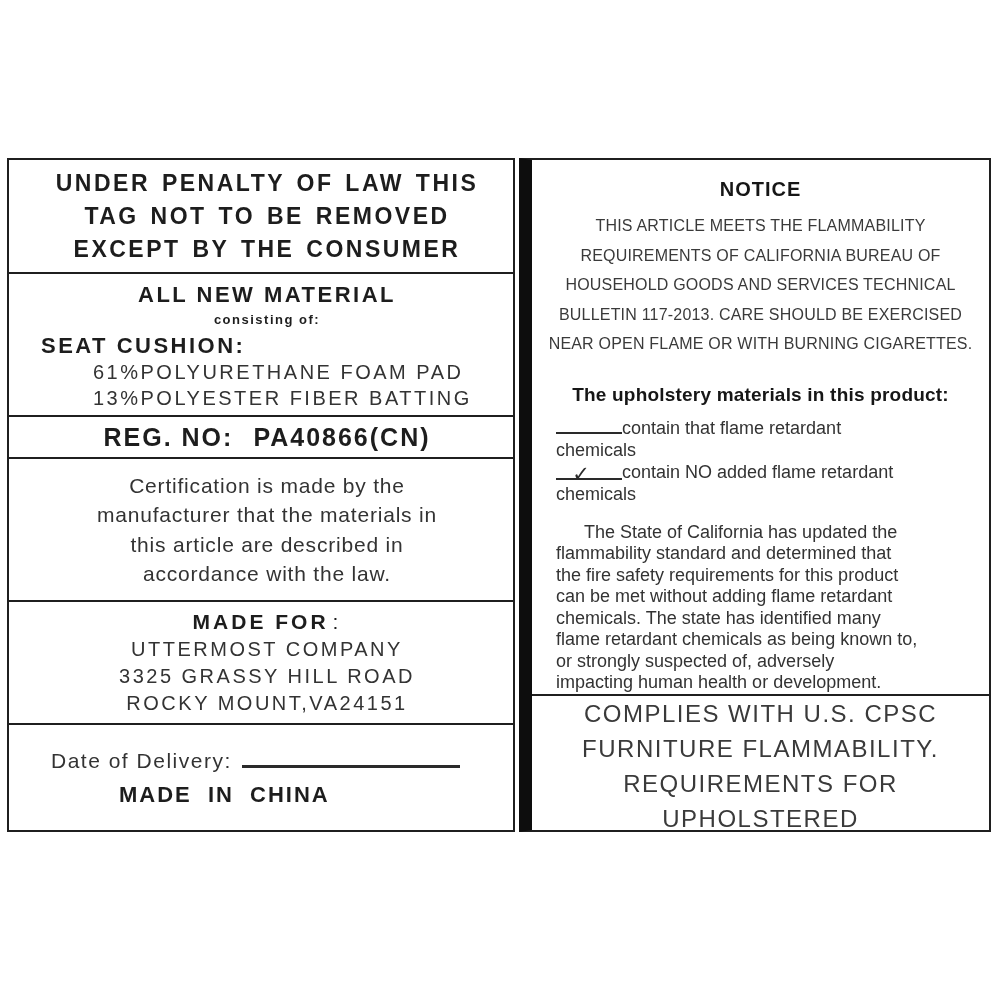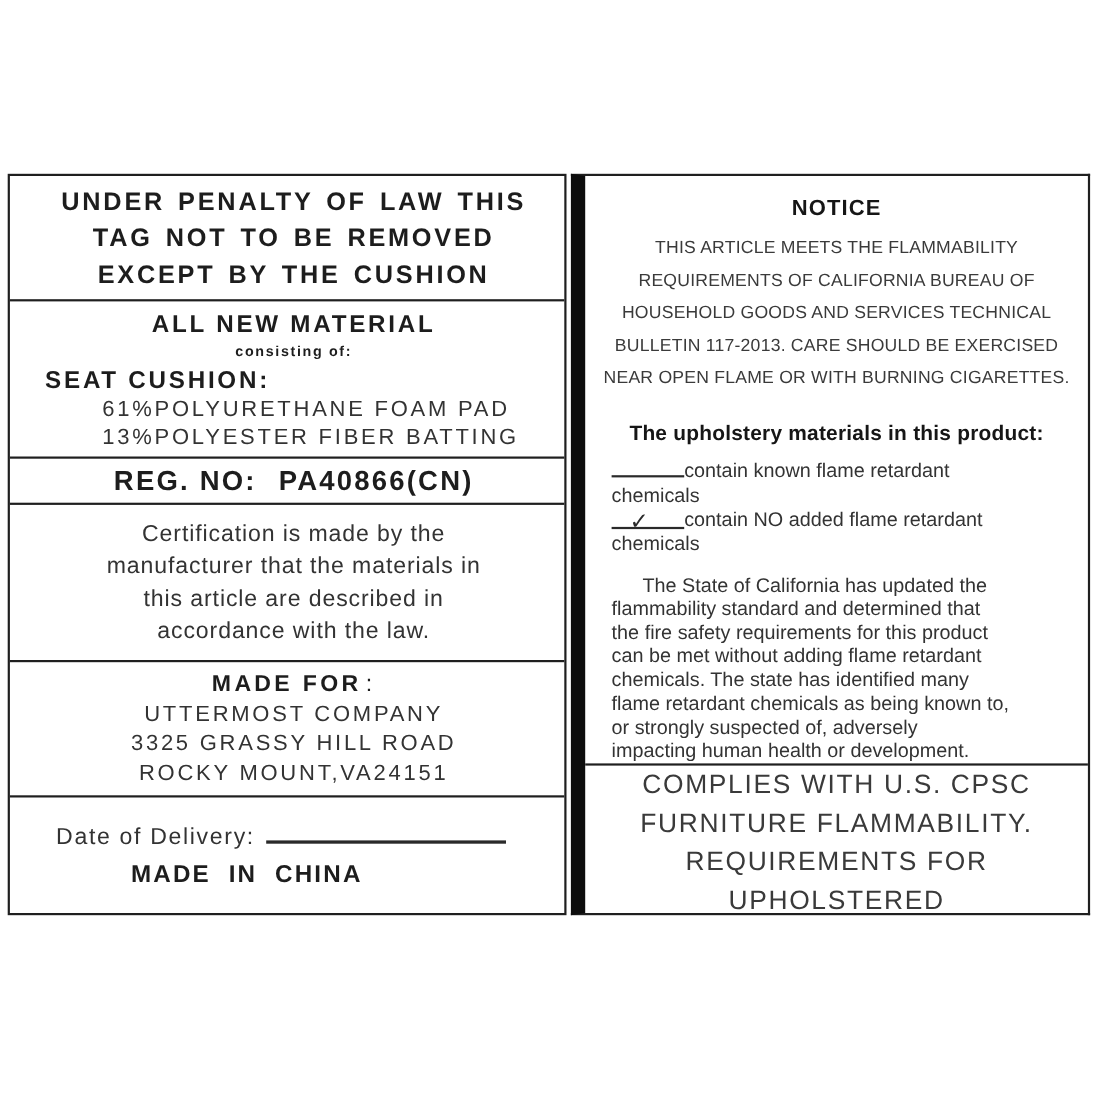--- a/index.html
+++ b/index.html
@@ -103,21 +103,21 @@
 </head>
 <body>
 
 <div class="canvas">
 
   <div class="left-label">
 
     <section class="sec sec-penalty">
       <div class="penalty-line" data-bind="left_label.penalty_lines.0">UNDER PENALTY OF LAW THIS</div>
       <div class="penalty-line" data-bind="left_label.penalty_lines.1">TAG NOT TO BE REMOVED</div>
-      <div class="penalty-line" data-bind="left_label.penalty_lines.2">EXCEPT BY THE CUSHION</div>
+      <div class="penalty-line" data-bind="left_label.penalty_lines.2">EXCEPT BY THE CONSUMER</div>
     </section>
 
     <section class="sec sec-material">
       <div class="mat-title" data-bind="left_label.material_title">ALL NEW MATERIAL</div>
       <div class="mat-sub" data-bind="left_label.material_subtitle">consisting of:</div>
       <div class="mat-comp" data-bind="left_label.component_label">SEAT CUSHION:</div>
       <div class="mat-items">
         <div data-bind="left_label.contents.0">61%POLYURETHANE FOAM PAD</div>
         <div data-bind="left_label.contents.1">13%POLYESTER FIBER BATTING</div>
       </div>
@@ -159,21 +159,21 @@
       <div class="notice-title" data-bind="right_label.notice_title">NOTICE</div>
       <div class="notice-para" data-bind-lines="right_label.notice_lines">THIS ARTICLE MEETS THE FLAMMABILITY
 REQUIREMENTS OF CALIFORNIA BUREAU OF
 HOUSEHOLD GOODS AND SERVICES TECHNICAL
 BULLETIN 117-2013. CARE SHOULD BE EXERCISED
 NEAR OPEN FLAME OR WITH BURNING CIGARETTES.</div>
       <div class="uph-heading" data-bind="right_label.upholstery_heading">The upholstery materials in this product:</div>
 
       <div class="opt">
         <div class="opt-line">
-          <span class="blank"><span class="check" data-bind="right_label.options.0.check"></span></span><span data-bind="right_label.options.0.line1">contain known flame retardant</span>
+          <span class="blank"><span class="check" data-bind="right_label.options.0.check"></span></span><span data-bind="right_label.options.0.line1">contain that flame retardant</span>
         </div>
         <div class="opt-chem" data-bind="right_label.options.0.line2">chemicals</div>
         <div class="opt-line">
           <span class="blank"><span class="check" data-bind="right_label.options.1.check">✓</span></span><span data-bind="right_label.options.1.line1">contain NO added flame retardant</span>
         </div>
         <div class="opt-chem" data-bind="right_label.options.1.line2">chemicals</div>
       </div>
 
       <div class="cal-para" data-bind-lines="right_label.california_lines">The State of California has updated the
 flammability standard and determined that

